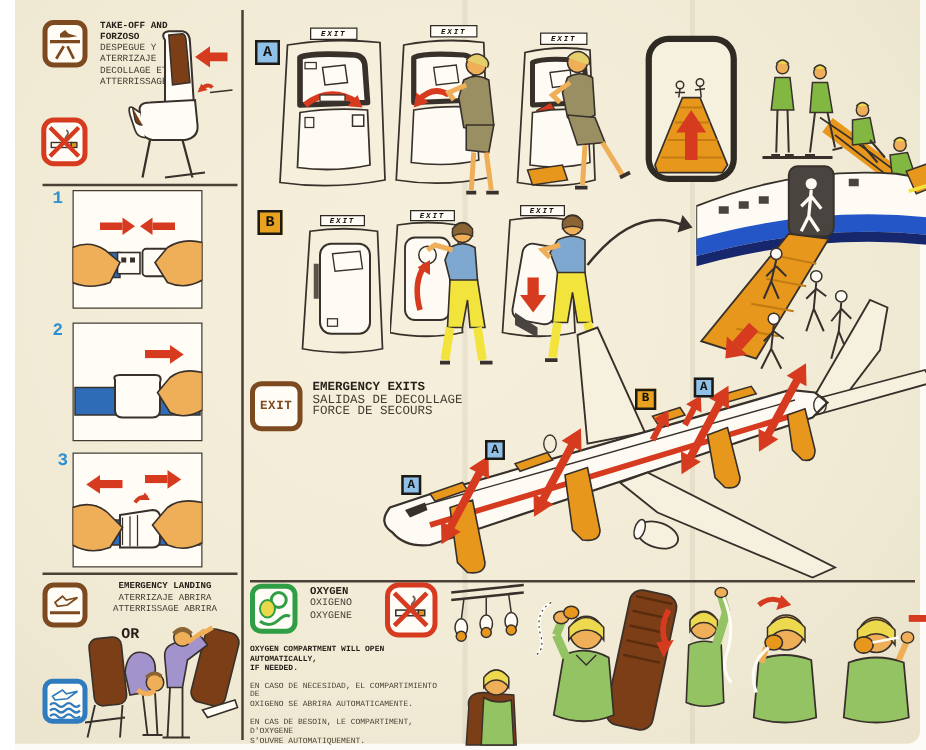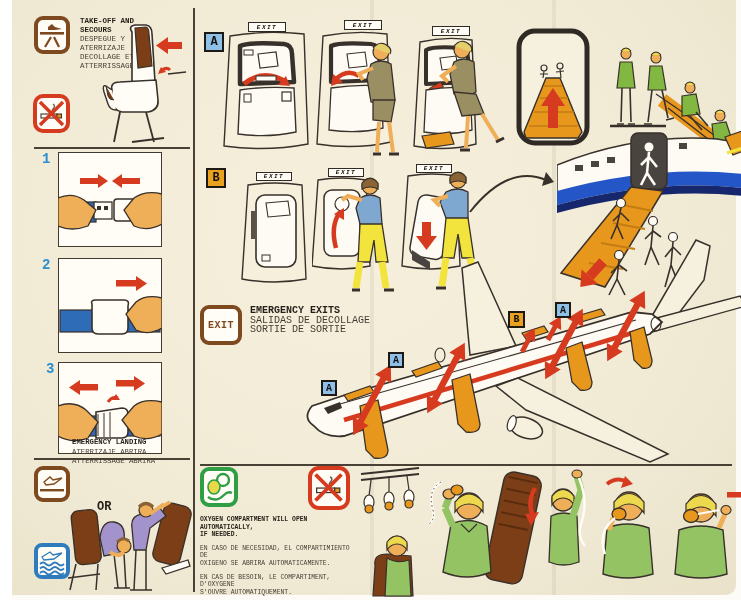--- a/index.html
+++ b/index.html
@@ -38,21 +38,21 @@
 
   <div class="abs ticon" style="left:22px;top:16px;width:36px;height:38px;border:4px solid #7d4a20">
     <svg width="28" height="30" viewBox="0 0 28 30">
       <path d="M10,7 L14,4 L17,7 L24,9 L17,10 L10,10 Z" fill="#7d4a20"></path>
       <rect x="2" y="12" width="24" height="2.6" fill="#7d4a20"></rect>
       <path d="M13,17 L7,27 M16,17 L21,27" stroke="#7d4a20" stroke-width="2.2"></path>
     </svg>
   </div>
   <div class="abs" style="left:68px;top:17px;width:110px;line-height:9px;font-size:7.5px">
     <div class="h">TAKE-OFF AND</div>
-    <div class="h">SECOURS</div>
+    <div class="h">FORZOSO</div>
     <div class="sub">DESPEGUE Y</div>
     <div class="sub">ATERRIZAJE</div>
     <div class="sub">DECOLLAGE ET</div>
     <div class="sub">ATTERRISSAGE</div>
   </div>
 
   <div class="abs ticon" style="left:21px;top:94px;width:37px;height:39px;border:4px solid #d63b20;border-radius:10px">
     <svg width="29" height="31" viewBox="0 0 29 31">
       <path d="M16,6 q3,2 0,5 q-2,2 1,4" stroke="#6b6257" stroke-width="1.4" fill="none"></path>
       <rect x="4" y="16" width="16" height="4" fill="#fffdf6" stroke="#3a332b" stroke-width="1.1"></rect>
@@ -129,21 +129,21 @@
     <path d="M50,40 q4,-6 10,-4" stroke="#d63b20" stroke-width="3" fill="none"></path>
     <polygon points="62,38 58,32 54,38" fill="#d63b20"></polygon>
   </svg>
 
   <div class="abs ticon" style="left:22px;top:466px;width:36px;height:36px;border:4px solid #7d4a20">
     <svg width="28" height="28" viewBox="0 0 28 28">
       <path d="M6,12 L12,7 L15,10 L24,8 L16,14 L8,15 Z" fill="none" stroke="#7d4a20" stroke-width="1.4"></path>
       <rect x="2" y="19" width="24" height="2.4" fill="#7d4a20"></rect>
     </svg>
   </div>
-  <div class="abs" style="left:60px;top:438px;width:120px;text-align:left;line-height:9.5px;font-size:7.3px">
+  <div class="abs" style="left:60px;top:465px;width:120px;text-align:center;line-height:9.5px;font-size:7.3px">
     <div class="h">EMERGENCY LANDING</div>
     <div class="sub">ATERRIZAJE ABRIRA</div>
     <div class="sub">ATTERRISSAGE ABRIRA</div>
   </div>
   <div class="abs ticon" style="left:22px;top:543px;width:36px;height:36px;border:4px solid #2e7bbd;border-radius:8px">
     <svg width="28" height="28" viewBox="0 0 28 28">
       <path d="M4,10 L12,5 L15,8 L24,6 L16,12 L6,13 Z" fill="none" stroke="#2e7bbd" stroke-width="1.3"></path>
       <path d="M2,17 q3,-3 6,0 q3,3 6,0 q3,-3 6,0 q3,3 6,0 M2,21.5 q3,-3 6,0 q3,3 6,0 q3,-3 6,0 q3,3 6,0 M2,26 q3,-3 6,0 q3,3 6,0 q3,-3 6,0 q3,3 6,0" stroke="#2e7bbd" stroke-width="1.8" fill="none"></path>
     </svg>
   </div>
@@ -364,21 +364,21 @@
       <polygon points="-11,2 11,2 0,16" fill="#d63b20"></polygon>
     </g>
   </svg>
 
   <div class="abs ticon" style="left:188px;top:305px;width:42px;height:40px;border:4px solid #7d4a20;display:flex;align-items:center;justify-content:center">
     <span style="font-size:10px;font-weight:bold;color:#7d4a20;letter-spacing:0.5px">EXIT</span>
   </div>
   <div class="abs" style="left:238px;top:306px;width:160px;line-height:9.5px;font-size:10px">
     <div class="h">EMERGENCY EXITS</div>
     <div class="sub">SALIDAS DE DECOLLAGE</div>
-    <div class="sub">SORTIE DE SORTIE</div>
+    <div class="sub">FORCE DE SECOURS</div>
   </div>
 
   <svg class="abs" style="left:288px;top:228px" width="452" height="235" viewBox="0 0 452 235">
 
     <polygon points="162,40 178,34 216,118 170,127" fill="#f6f1df" stroke="#38302a" stroke-width="1.5"></polygon>
 
     <polygon points="352,88 396,12 410,18 404,52 370,97" fill="#f6f1df" stroke="#38302a" stroke-width="1.5"></polygon>
     <polygon points="330,97 440,68 446,78 338,108" fill="#f6f1df" stroke="#38302a" stroke-width="1.4"></polygon>
 
     <path d="M14,198 Q2,190 12,178 L42,168 L332,84 L352,86 L362,94 L350,106 L44,208 Q24,210 14,198 Z" fill="#fdfbf3" stroke="#38302a" stroke-width="1.8"></path>
@@ -446,20 +446,25 @@
   <div class="abs mk" style="left:496px;top:311px;width:17px;height:17px;background:#e9a21d;font-size:10px">B</div>
   <div class="abs mk" style="left:543px;top:302px;width:16px;height:16px;background:#8fc0e8;font-size:10px">A</div>
 
   <div class="abs ticon" style="left:188px;top:467px;width:38px;height:40px;border:4px solid #2f9e44">
     <svg width="30" height="32" viewBox="0 0 30 32">
       <circle cx="19" cy="9" r="6" fill="none" stroke="#2f9e44" stroke-width="2.4"></circle>
       <ellipse cx="10" cy="16" rx="6" ry="7" fill="#e8d84a" stroke="#2f9e44" stroke-width="1.6"></ellipse>
       <path d="M4,26 q8,6 16,-2 q4,-4 8,-2" fill="none" stroke="#2f9e44" stroke-width="2.4"></path>
     </svg>
   </div>
+  <div class="abs" style="left:236px;top:468px;width:90px;line-height:10px;font-size:8px">
+    <div class="h" style="font-size:8.5px">OXYGEN</div>
+    <div class="sub">OXIGENO</div>
+    <div class="sub">OXYGENE</div>
+  </div>
   <div class="abs ticon" style="left:296px;top:466px;width:42px;height:44px;border:4.5px solid #d63b20;border-radius:11px">
     <svg width="33" height="35" viewBox="0 0 29 31">
       <path d="M16,6 q3,2 0,5 q-2,2 1,4" stroke="#6b6257" stroke-width="1.4" fill="none"></path>
       <rect x="4" y="16" width="16" height="4" fill="#fffdf6" stroke="#3a332b" stroke-width="1.1"></rect>
       <rect x="20" y="16" width="4.5" height="4" fill="#e8971d" stroke="#3a332b" stroke-width="1.1"></rect>
       <path d="M3,4 L26,27 M26,4 L3,27" stroke="#d63b20" stroke-width="3.4"></path>
     </svg>
   </div>
 
   <div class="abs" style="left:188px;top:516px;width:158px;font-size:6.4px;line-height:7.6px">

